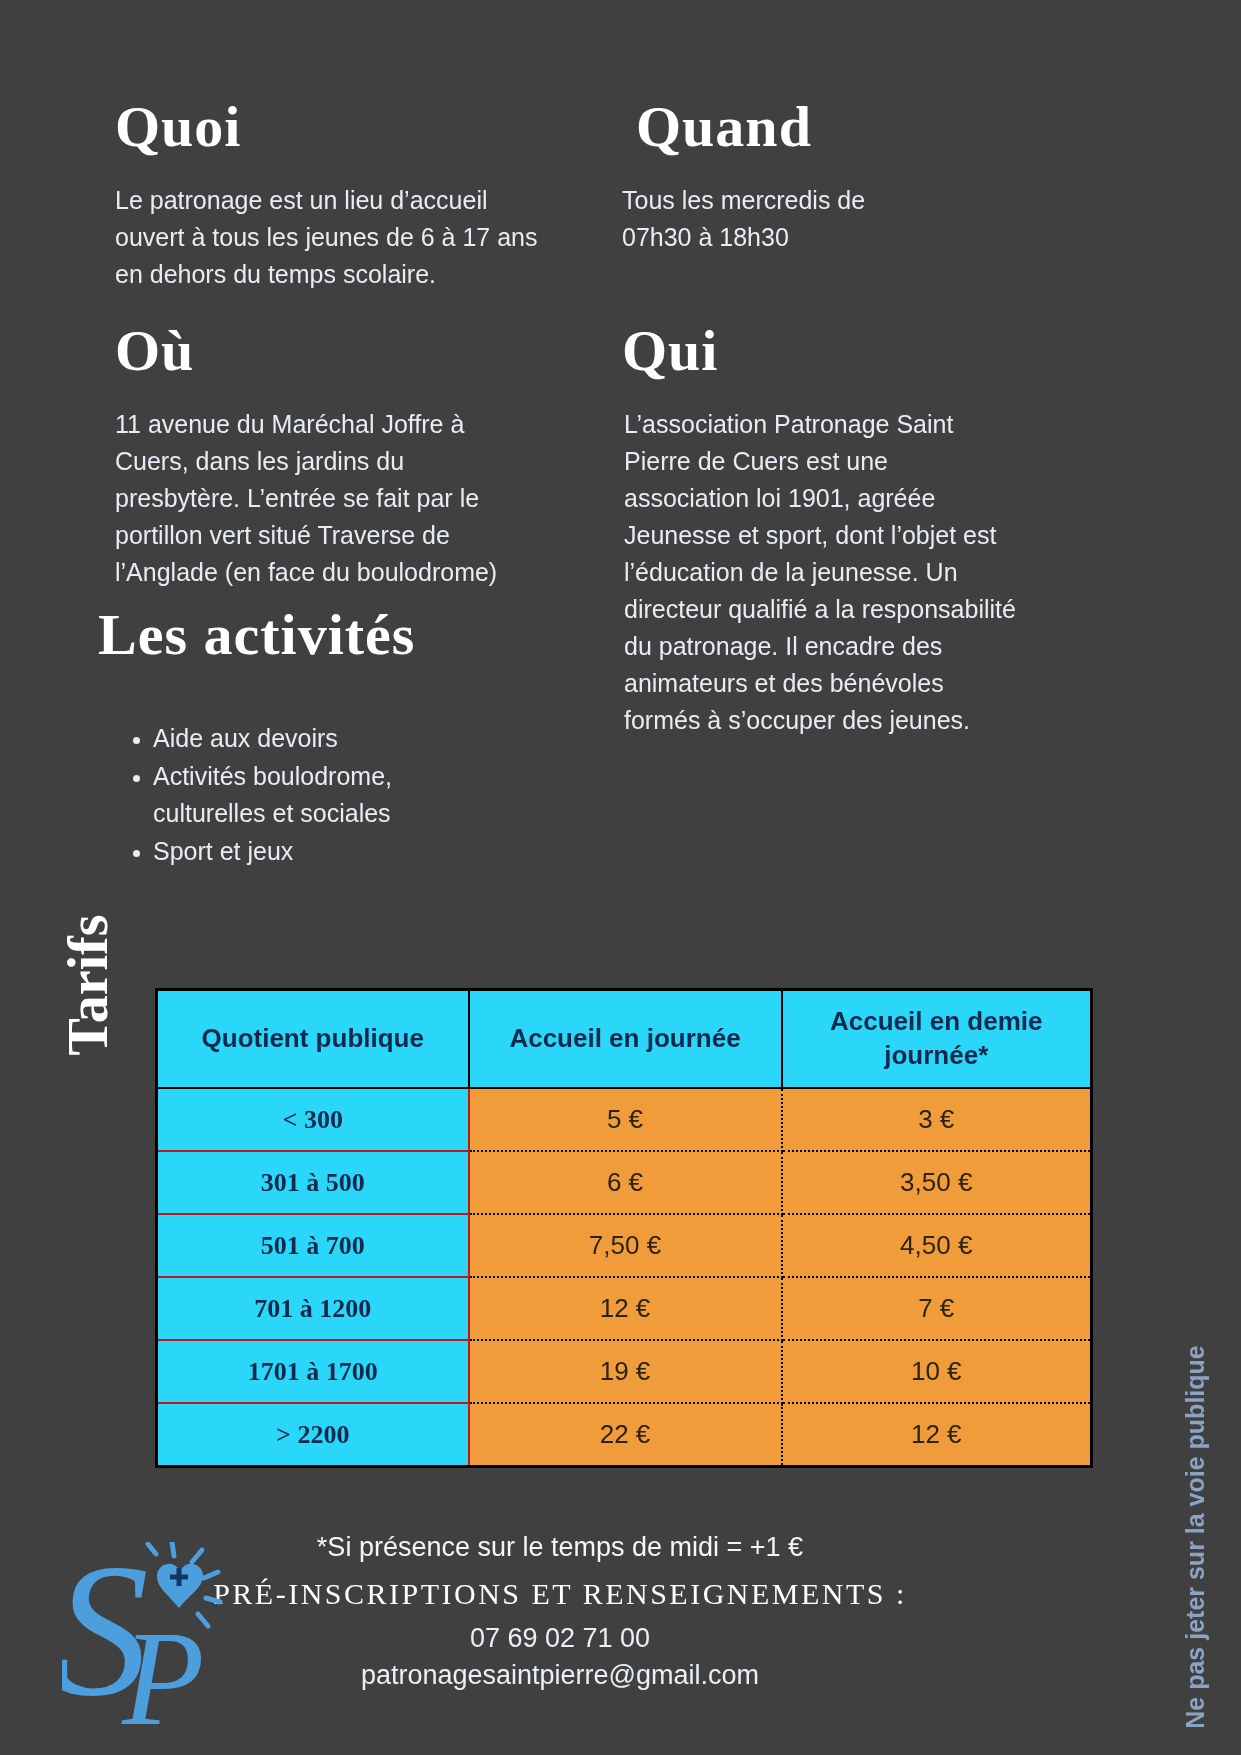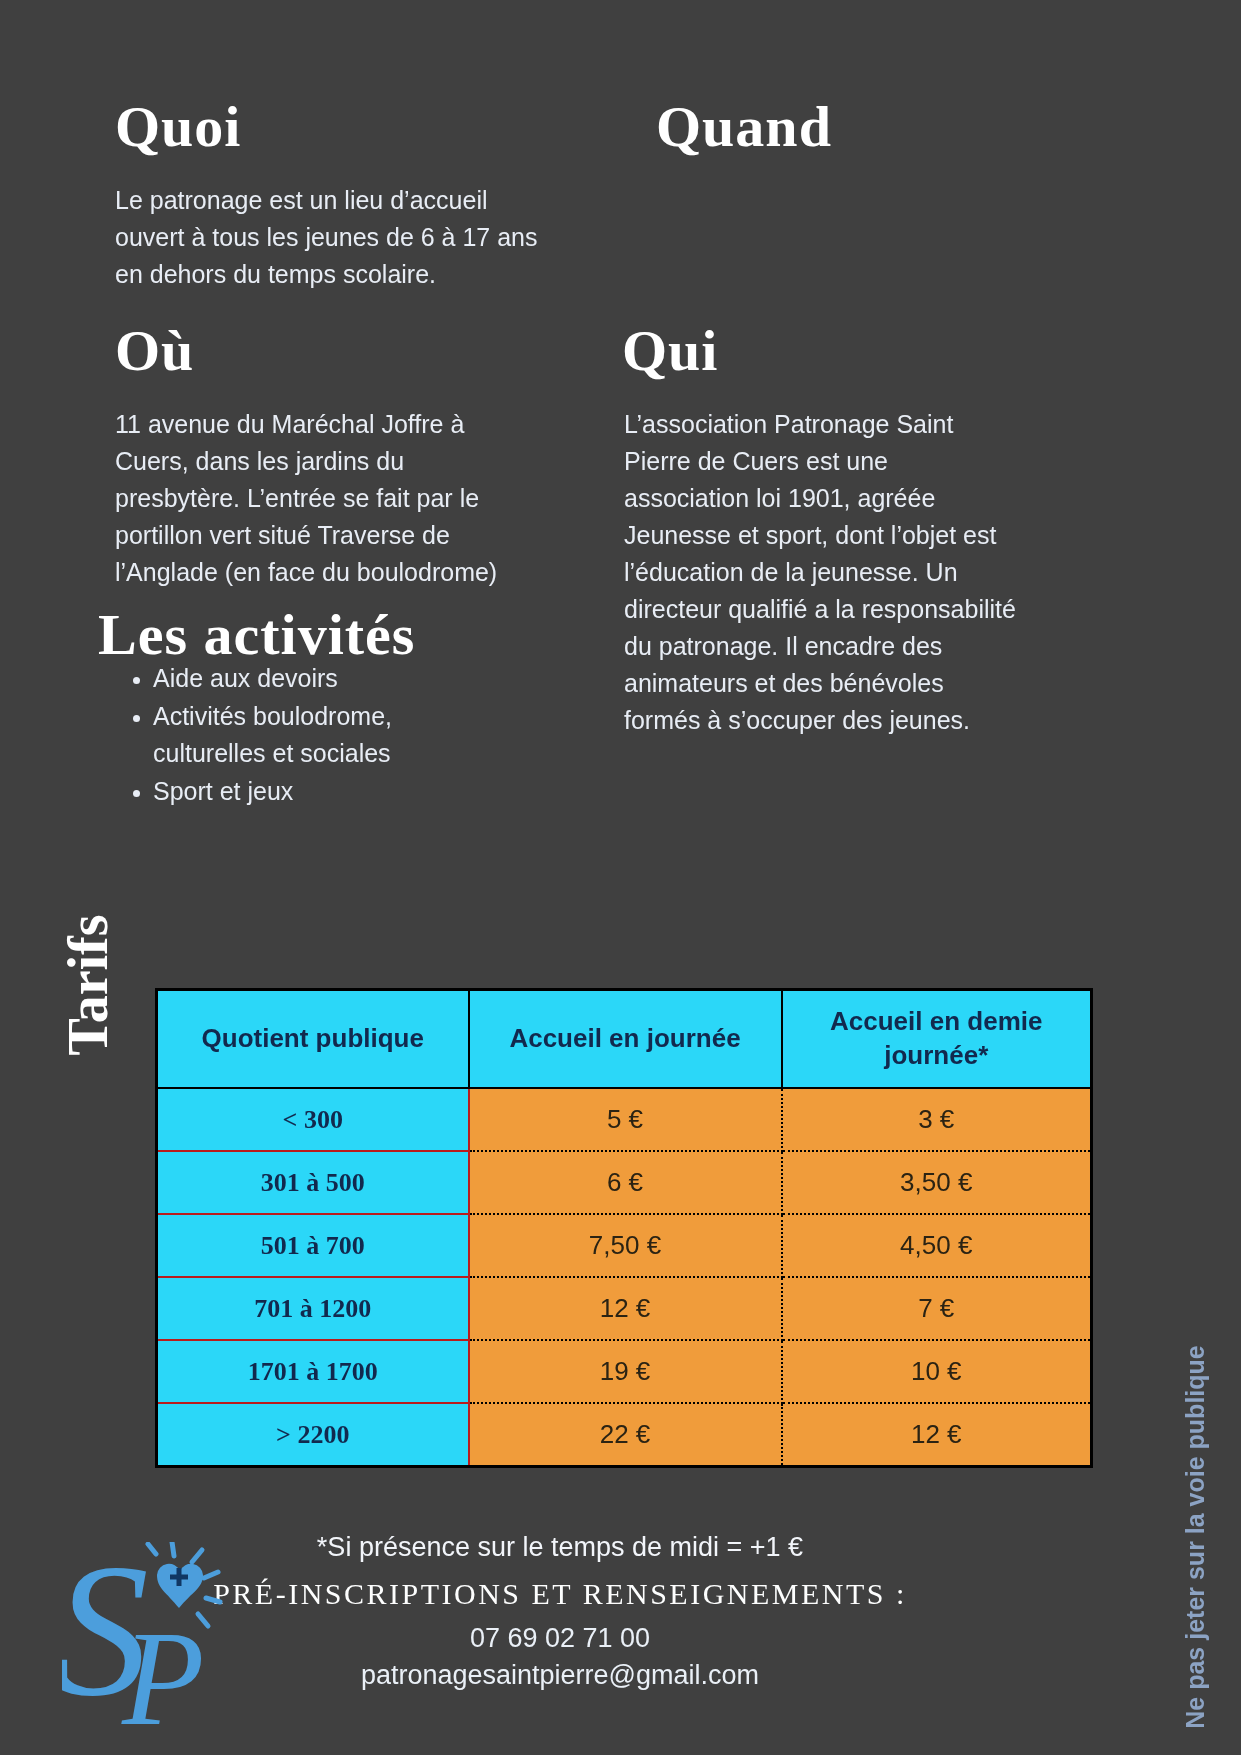--- a/index.html
+++ b/index.html
@@ -6,21 +6,21 @@
   body{width:1241px;height:1755px;background:#113763;overflow:hidden;}
   .page{position:relative;width:1241px;height:1755px;background:#404040;
         font-family:"Liberation Sans",sans-serif;color:#E8EDF5;}
 
   
   .h-serif{position:absolute;font-family:"Liberation Serif",serif;font-weight:700;
            font-size:58px;color:#FFFFFF;line-height:1;letter-spacing:1px;}
   .body-txt{position:absolute;font-size:25px;line-height:37px;color:#E8EDF5;}
 
   
-  ul.activities{position:absolute;left:125px;top:660px;width:300px;margin:0;
+  ul.activities{position:absolute;left:125px;top:720px;width:300px;margin:0;
                 padding-left:28px;font-size:25px;line-height:37px;color:#E8EDF5;}
   ul.activities li{margin:0 0 1px 0;}
   ul.activities li::marker{color:#E8EDF5;font-size:22px;}
 
   
   .v-label{position:absolute;display:flex;align-items:center;justify-content:center;
            transform:rotate(-90deg);white-space:nowrap;}
   .tarifs-label{left:-42px;top:950px;width:260px;height:70px;
                 font-family:"Liberation Serif",serif;font-weight:700;font-size:56px;color:#FFFFFF;}
   .side-note{left:1005px;top:1520px;width:380px;height:34px;
@@ -48,21 +48,22 @@
   .logo{position:absolute;left:62px;top:1542px;}
 </style>
 </head>
 <body>
 
 <div class="page">
 
   <div class="h-serif" style="left:115px;top:98px;">Quoi</div>
   <div class="body-txt" style="left:115px;top:182px;width:430px;">Le patronage est un lieu d’accueil ouvert à tous les jeunes de 6 à 17 ans en dehors du temps scolaire.</div>
 
-  <div class="h-serif" style="left:656px;top:98px;">Quand</div>
+  <div class="h-serif" style="left:636px;top:98px;">Quand</div>
+  <div class="body-txt" style="left:622px;top:182px;width:300px;">Tous les mercredis de 07h30 à 18h30</div>
 
   <div class="h-serif" style="left:115px;top:322px;">Où</div>
   <div class="body-txt" style="left:115px;top:406px;width:415px;">11 avenue du Maréchal Joffre à Cuers, dans les jardins du presbytère. L’entrée se fait par le portillon vert situé Traverse de l’Anglade (en face du boulodrome)</div>
 
   <div class="h-serif" style="left:622px;top:322px;">Qui</div>
   <div class="body-txt" style="left:624px;top:406px;width:392px;">L’association Patronage Saint Pierre de Cuers est une association loi 1901, agréée Jeunesse et sport, dont l’objet est l’éducation de la jeunesse. Un directeur qualifié a la responsabilité du patronage. Il encadre des animateurs et des bénévoles formés à s’occuper des jeunes.</div>
 
   <div class="h-serif" style="left:98px;top:606px;">Les activités</div>
   <ul class="activities">
     <li>Aide aux devoirs</li>

